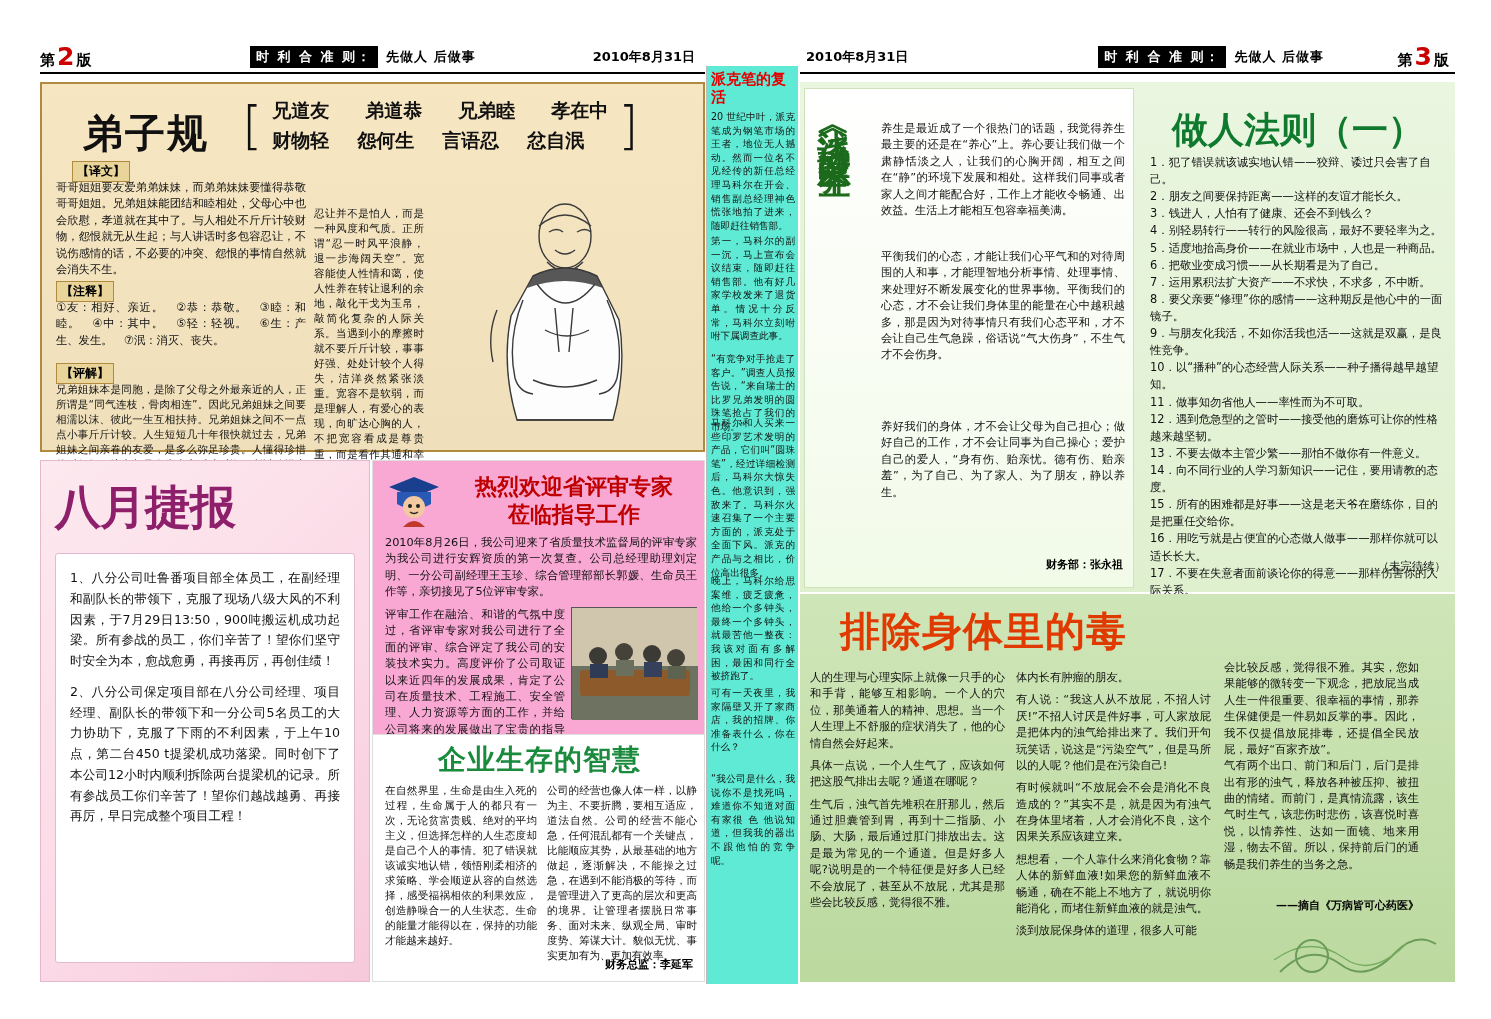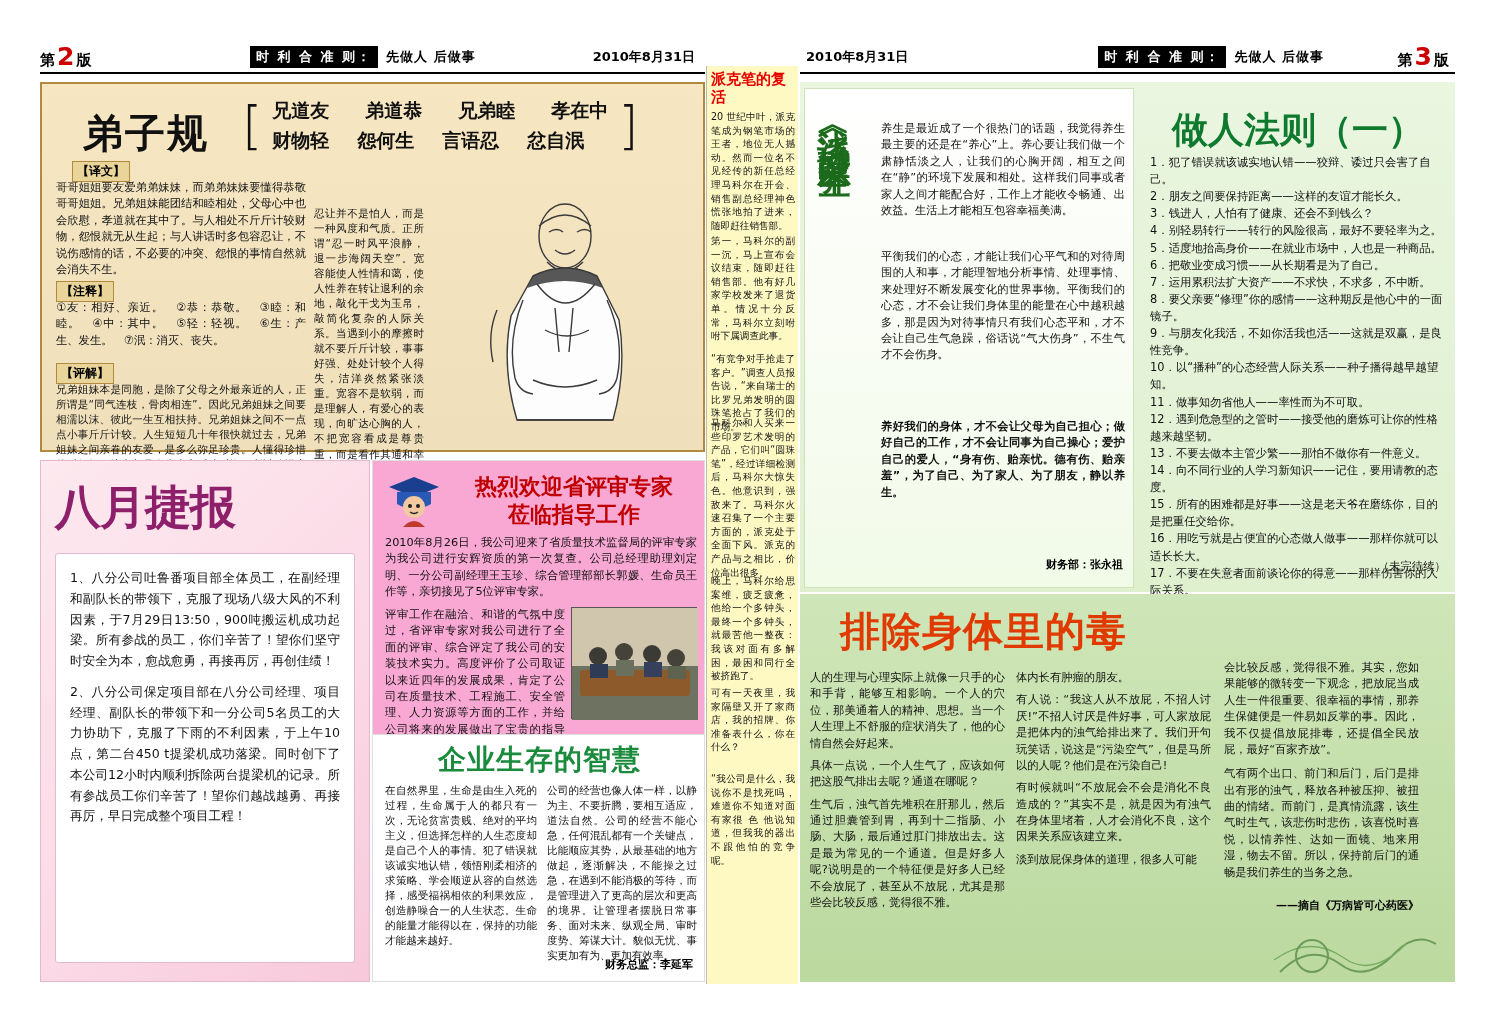--- a/index.html
+++ b/index.html
@@ -187,21 +187,21 @@
       </div>
     </div>
 
     <div class="abs" style="left:332px;top:692px;width:333px;height:248px;background:#fff;border:1px solid #ddd;">
       <div class="abs qiye-title" style="left:0;top:6px;width:333px;">企业生存的智慧</div>
       <div class="abs body-cn-s just" style="left:12px;top:48px;width:152px;">在自然界里，生命是由生入死的过程，生命属于人的都只有一次，无论贫富贵贱、绝对的平均主义，但选择怎样的人生态度却是自己个人的事情。犯了错误就该诚实地认错，领悟刚柔相济的求策略、学会顺逆从容的自然选择，感受福祸相依的利果效应，创造静噪合一的人生状态。生命的能量才能得以在，保持的功能才能越来越好。</div>
       <div class="abs body-cn-s just" style="left:174px;top:48px;width:150px;">公司的经营也像人体一样，以静为主、不要折腾，要相互适应，道法自然。公司的经营不能心急，任何混乱都有一个关键点，比能顺应其势，从最基础的地方做起，逐渐解决，不能操之过急，在遇到不能消极的等待，而是管理进入了更高的层次和更高的境界。让管理者摆脱日常事务、面对未来、纵观全局、审时度势、筹谋大计。貌似无忧、事实更加有为、更加有效率。</div>
       <div class="abs sign" style="left:0;top:222px;width:320px;">财务总监：李延军</div>
     </div>
 
-    <div class="abs" style="left:666px;top:24px;width:92px;height:918px;background:#fef9c3;border-left:1px solid #bbb;">
+    <div class="abs" style="left:666px;top:24px;width:92px;height:918px;background:#5eead4;border-left:1px solid #bbb;">
       <div class="abs pike-head" style="left:4px;top:4px;width:86px;line-height:1.2;">派克笔的复活</div>
       <div class="abs body-cn-s just" style="left:4px;top:44px;width:84px;font-size:9.6px;">20 世纪中叶，派克笔成为钢笔市场的王者，地位无人撼动。然而一位名不见经传的新任总经理马科尔在开会、销售副总经理神色慌张地拍了进来，随即赶往销售部。</div>
       <div class="abs body-cn-s just" style="left:4px;top:168px;width:84px;font-size:9.6px;">第一，马科尔的副一沉，马上宣布会议结束，随即赶往销售部。他有好几家学校发来了退货单。情况十分反常，马科尔立刻咐咐下属调查此事。</div>
       <div class="abs body-cn-s just" style="left:4px;top:286px;width:84px;font-size:9.6px;">“有竞争对手抢走了客户。”调查人员报告说，“来自瑞士的比罗兄弟发明的圆珠笔抢占了我们的市场。”</div>
       <div class="abs body-cn-s just" style="left:4px;top:350px;width:84px;font-size:9.6px;">马科尔和人买来一些印罗艺术发明的产品，它们叫“圆珠笔”，经过详细检测后，马科尔大惊失色。他意识到，强敌来了。马科尔火速召集了一个主要方面的，派克处于全面下风。派克的产品与之相比，价位高出很多。</div>
       <div class="abs body-cn-s just" style="left:4px;top:508px;width:84px;font-size:9.6px;">晚上，马科尔给思案维，疲乏疲惫，他给一个多钟头，最终一个多钟头，就最苦他一整夜：我该对面有多解困，最困和同行全被挤跑了。</div>
       <div class="abs body-cn-s just" style="left:4px;top:620px;width:84px;font-size:9.6px;">可有一天夜里，我家隔壁又开了家商店，我的招牌、你准备表什么，你在什么？</div>
       <div class="abs body-cn-s just" style="left:4px;top:706px;width:84px;font-size:9.6px;">“我公司是什么，我说你不是找死吗，难道你不知道对面有家很  色  他说知道，但我我的器出不跟他怕的竞争呢。</div>
     </div>
   </div>
@@ -222,21 +222,21 @@
     </div>
 
     <div class="abs green-panel" style="left:0;top:40px;width:655px;height:510px;"></div>
 
     <div class="abs" style="left:4px;top:46px;width:330px;height:500px;background:linear-gradient(180deg,#ffffff,#f2fae8);border:1px solid #cfe2bb;">
       <div class="abs" style="left:6px;top:14px;height:450px;">
         <div class="qiantan-title">浅谈《静以养生》</div>
       </div>
       <div class="abs body-cn just" style="left:76px;top:32px;width:244px;">养生是最近成了一个很热门的话题，我觉得养生最主要的还是在“养心”上。养心要让我们做一个肃静恬淡之人，让我们的心胸开阔，相互之间在“静”的环境下发展和相处。这样我们同事或者家人之间才能配合好，工作上才能收令畅通、出效益。生活上才能相互包容幸福美满。</div>
       <div class="abs body-cn just" style="left:76px;top:160px;width:244px;">平衡我们的心态，才能让我们心平气和的对待周围的人和事，才能理智地分析事情、处理事情、来处理好不断发展变化的世界事物。平衡我们的心态，才不会让我们身体里的能量在心中越积越多，那是因为对待事情只有我们心态平和，才不会让自己生气急躁，俗话说“气大伤身”，不生气才不会伤身。</div>
-      <div class="abs body-cn just" style="left:76px;top:330px;width:244px;font-weight:bold;">养好我们的身体，才不会让父母为自己担心；做好自己的工作，才不会让同事为自己操心；爱护自己的爱人，“身有伤、贻亲忧。德有伤、贻亲羞”，为了自己、为了家人、为了朋友，静以养生。</div>
+      <div class="abs body-cn just" style="left:76px;top:330px;width:244px;">养好我们的身体，才不会让父母为自己担心；做好自己的工作，才不会让同事为自己操心；爱护自己的爱人，“身有伤、贻亲忧。德有伤、贻亲羞”，为了自己、为了家人、为了朋友，静以养生。</div>
       <div class="abs sign" style="left:160px;top:468px;width:158px;">财务部：张永祖</div>
     </div>
 
     <div class="abs" style="left:340px;top:46px;width:312px;height:500px;">
       <div class="abs" style="left:8px;top:18px;width:300px;text-align:center;">
         <span class="zuoren-title">做人</span><span class="zuoren-title sub">法则</span><span class="zuoren-title sub">（一）</span>
       </div>
       <div class="abs" style="left:10px;top:66px;width:296px;">
         <div class="rule-item">1．犯了错误就该诚实地认错——狡辩、诿过只会害了自己。</div>
         <div class="rule-item">2．朋友之间要保持距离——这样的友谊才能长久。</div>
@@ -273,26 +273,27 @@
       <div class="abs body-cn just" style="left:10px;top:76px;width:195px;">
         <div>人的生理与心理实际上就像一只手的心和手背，能够互相影响。一个人的穴位，那美通着人的精神、思想。当一个人生理上不舒服的症状消失了，他的心情自然会好起来。</div>
         <div style="margin-top:6px;">具体一点说，一个人生气了，应该如何把这股气排出去呢？通道在哪呢？</div>
         <div style="margin-top:6px;">生气后，浊气首先堆积在肝那儿，然后通过胆囊管到胃，再到十二指肠、小肠、大肠，最后通过肛门排放出去。这是最为常见的一个通道。但是好多人呢?说明是的一个特征便是好多人已经不会放屁了，甚至从不放屁，尤其是那些会比较反感，觉得很不雅。</div>
       </div>
 
       <div class="abs body-cn just" style="left:216px;top:76px;width:195px;">
         <div>体内长有肿瘤的朋友。</div>
         <div style="margin-top:6px;">有人说：“我这人从不放屁，不招人讨厌!”不招人讨厌是件好事，可人家放屁是把体内的浊气给排出来了。我们开句玩笑话，说这是“污染空气”，但是马所以的人呢？他们是在污染自己!</div>
         <div style="margin-top:6px;">有时候就叫“不放屁会不会是消化不良造成的？”其实不是，就是因为有浊气在身体里堵着，人才会消化不良，这个因果关系应该建立来。</div>
+        <div style="margin-top:6px;">想想看，一个人靠什么来消化食物？靠人体的新鲜血液!如果您的新鲜血液不畅通，确在不能上不地方了，就说明你能消化，而堵住新鲜血液的就是浊气。</div>
         <div style="margin-top:6px;">淡到放屁保身体的道理，很多人可能</div>
       </div>
 
       <div class="abs body-cn just" style="left:424px;top:66px;width:195px;">
         <div>会比较反感，觉得很不雅。其实，您如果能够的微转变一下观念，把放屁当成人生一件很重要、很幸福的事情，那养生保健便是一件易如反掌的事。因此，我不仅提倡放屁排毒，还提倡全民放屁，最好“百家齐放”。</div>
-        <div style="margin-top:8px;">气有两个出口、前门和后门，后门是排出有形的浊气，释放各种被压抑、被扭曲的情绪。而前门，是真情流露，该生气时生气，该悲伤时悲伤，该喜悦时喜悦，以情养性、达如一面镜、地来用湿，物去不留。所以，保持前后门的通畅是我们养生的当务之急。</div>
+        <div style="">气有两个出口、前门和后门，后门是排出有形的浊气，释放各种被压抑、被扭曲的情绪。而前门，是真情流露，该生气时生气，该悲伤时悲伤，该喜悦时喜悦，以情养性、达如一面镜、地来用湿，物去不留。所以，保持前后门的通畅是我们养生的当务之急。</div>
       </div>
 
       <div class="abs sign" style="left:424px;top:304px;width:195px;">——摘自《万病皆可心药医》</div>
 
       <div class="abs" style="left:470px;top:316px;width:170px;height:70px;opacity:.55;">
         <svg viewBox="0 0 170 70" width="170" height="70">
           <path d="M10 62 q30 -30 60 -8 q26 20 56 -12 q20 -20 40 -8" stroke="#2a6b1e" fill="none" stroke-width="2"></path>
           <path d="M4 50 q36 -26 70 -2 q28 20 62 -14" stroke="#3f8a2c" fill="none" stroke-width="1.4"></path>
           <circle cx="42" cy="46" r="16" fill="none" stroke="#2a6b1e" stroke-width="2"></circle>
         </svg>

